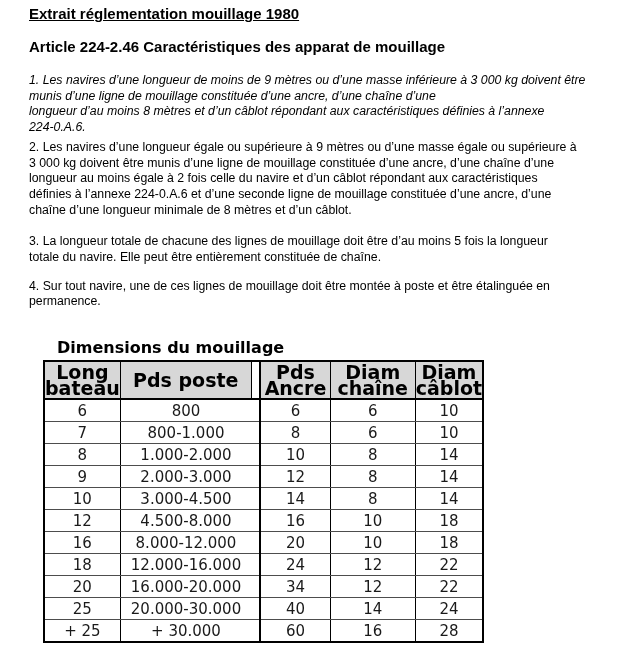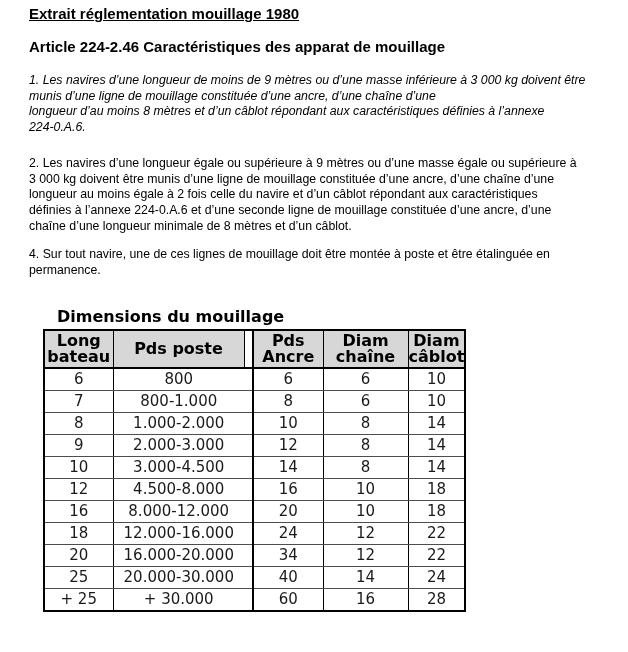--- a/index.html
+++ b/index.html
@@ -35,21 +35,21 @@
     margin: 16px 0 0 0;
   }
   .para {
     font-size: 12.3px;
     line-height: 15.7px;
     margin: 0;
     white-space: pre-line;
     width: 595px;
   }
   .para.p1 { margin-top: 18px; font-style: italic; }
-  .para.p2 { margin-top: 20px; }
+  .para.p2 { margin-top: 4px; }
   .para.p3 { margin-top: 16px; }
   .para.p4 { margin-top: 13px; }
   .table-title {
     font-family: "DejaVu Sans", sans-serif;
     font-size: 16px;
     font-weight: bold;
     line-height: 17px;
     margin: 29px 0 0 28px;
   }
   table.mouillage {
@@ -61,21 +61,21 @@
   }
   table.mouillage th,
   table.mouillage td {
     padding: 0;
     text-align: center;
     vertical-align: middle;
     overflow: hidden;
   }
   table.mouillage th {
     background: #d7d7d7;
-    font-size: 16px;
+    font-size: 19px;
     font-weight: bold;
     line-height: 16px;
     white-space: pre-line;
     height: 36px;
     border-left: 1px solid #000000;
     border-right: 1px solid #000000;
     border-bottom: 2px solid #000000;
   }
   table.mouillage th.spacer {
     background: #ffffff;
@@ -111,20 +111,22 @@
 
   <p class="para p1">1. Les navires d’une longueur de moins de 9 mètres ou d’une masse inférieure à 3 000 kg doivent être
 munis d’une ligne de mouillage constituée d’une ancre, d’une chaîne d’une
 longueur d’au moins 8 mètres et d’un câblot répondant aux caractéristiques définies à l’annexe
 224-0.A.6.</p>
   <p class="para p2">2. Les navires d’une longueur égale ou supérieure à 9 mètres ou d’une masse égale ou supérieure à
 3 000 kg doivent être munis d’une ligne de mouillage constituée d’une ancre, d’une chaîne d’une
 longueur au moins égale à 2 fois celle du navire et d’un câblot répondant aux caractéristiques
 définies à l’annexe 224-0.A.6 et d’une seconde ligne de mouillage constituée d’une ancre, d’une
 chaîne d’une longueur minimale de 8 mètres et d’un câblot.</p>
+  <p class="para p3">3. La longueur totale de chacune des lignes de mouillage doit être d’au moins 5 fois la longueur
+totale du navire. Elle peut être entièrement constituée de chaîne.</p>
   <p class="para p4">4. Sur tout navire, une de ces lignes de mouillage doit être montée à poste et être étalinguée en
 permanence.</p>
 
   <div class="table-title">Dimensions du mouillage</div>
 
   <table class="mouillage">
     <colgroup>
       <col style="width:69px">
       <col style="width:131px">
       <col style="width:9px">

